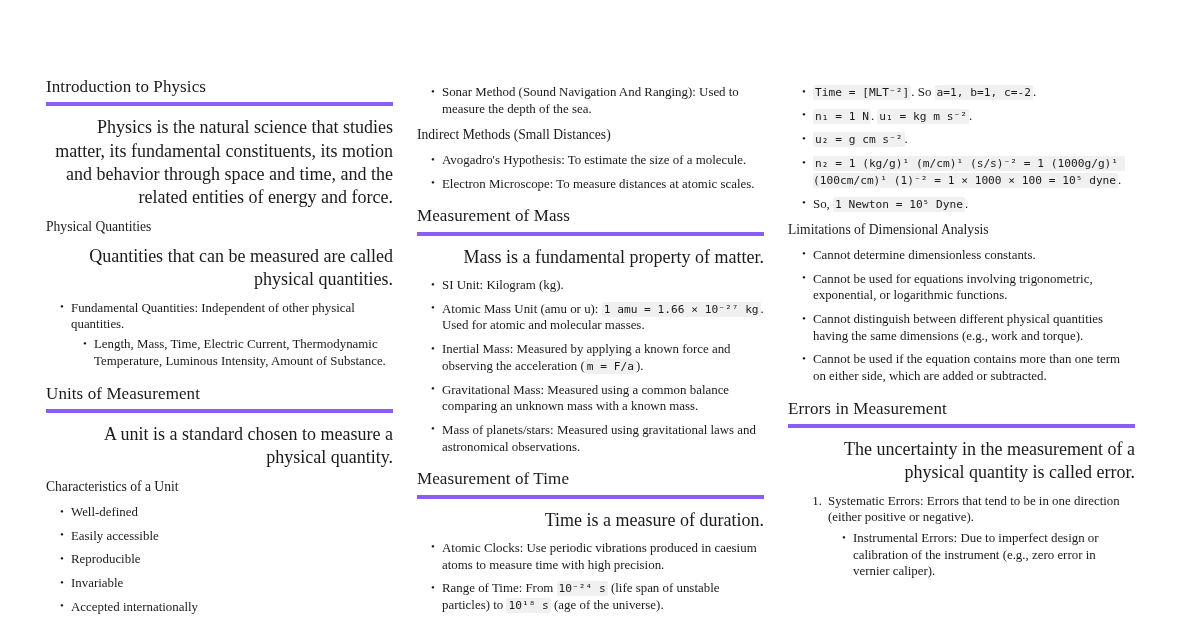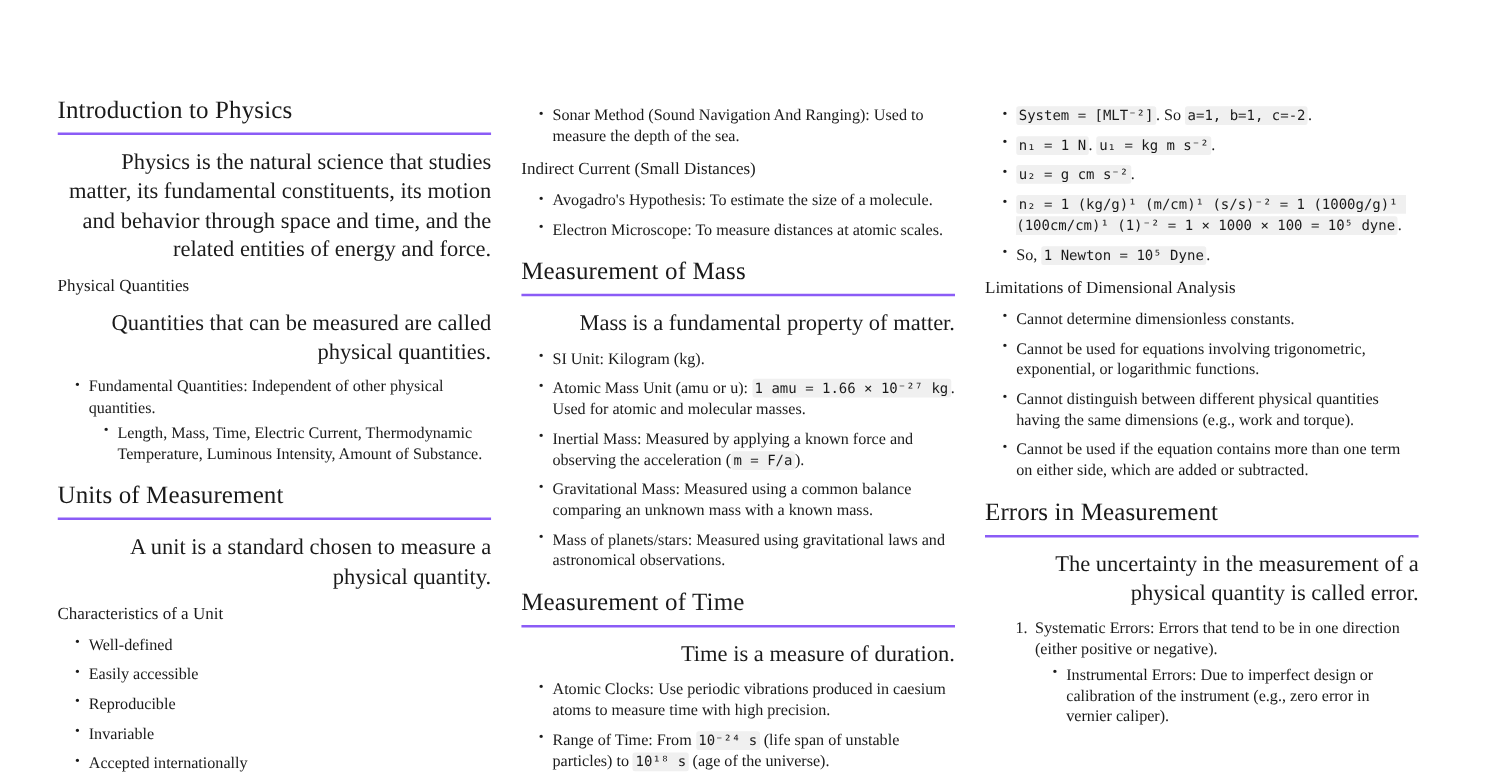--- a/index.html
+++ b/index.html
@@ -28,26 +28,26 @@
     height: 550px;
     overflow: hidden;
   }
   .col {
     width: 347px;
     flex: 0 0 347px;
     overflow: hidden;
   }
   
   h2.sec {
-    font-size: 20px;
+    font-size: 17px;
     font-weight: normal;
     line-height: 1.25;
     margin: 13px 0 0 0;
     padding: 0 0 5px 0;
-    border-bottom: 2px solid #8b5cf6;
+    border-bottom: 4px solid #8b5cf6;
     letter-spacing: 0.1px;
   }
   .col > h2.sec:first-child { margin-top: 0; }
   h3.sub {
     font-size: 13.6px;
     font-weight: normal;
     line-height: 1.3;
     margin: 9px 0 0 0;
     padding: 0;
   }
@@ -163,21 +163,21 @@
 
       </ol>
     </div>
 
     <div class="col">
 
       <ul class="b">
         <li>Sonar Method (Sound Navigation And Ranging): Used to measure the depth of the sea.</li>
       </ul>
 
-      <h3 class="sub">Indirect Current (Small Distances)</h3>
+      <h3 class="sub">Indirect Methods (Small Distances)</h3>
       <ul class="b">
         <li>Avogadro's Hypothesis: To estimate the size of a molecule.</li>
         <li>Electron Microscope: To measure distances at atomic scales.</li>
       </ul>
 
       <h2 class="sec">Measurement of Mass</h2>
       <p class="body">Mass is a fundamental property of matter.</p>
 
       <ul class="b">
         <li>SI Unit: Kilogram (kg).</li>
@@ -193,21 +193,21 @@
       <ul class="b">
         <li>Atomic Clocks: Use periodic vibrations produced in caesium atoms to measure time with high precision.</li>
         <li><span>Range of Time: From </span><code>10⁻²⁴ s</code><span> (life span of unstable particles) to </span><code>10¹⁸ s</code><span> (age of the universe).</span></li>
       </ul>
 
     </div>
 
     <div class="col">
 
       <ul class="b">
-        <li><code>System = [MLT⁻²]</code><span>. So </span><code>a=1, b=1, c=-2</code><span>.</span></li>
+        <li><code>Time = [MLT⁻²]</code><span>. So </span><code>a=1, b=1, c=-2</code><span>.</span></li>
         <li><code>n₁ = 1 N</code><span>. </span><code>u₁ = kg m s⁻²</code><span>.</span></li>
         <li><code>u₂ = g cm s⁻²</code><span>.</span></li>
         <li><code>n₂ = 1 (kg/g)¹ (m/cm)¹ (s/s)⁻² = 1 (1000g/g)¹ (100cm/cm)¹ (1)⁻² = 1 × 1000 × 100 = 10⁵ dyne</code><span>.</span></li>
         <li><span>So, </span><code>1 Newton = 10⁵ Dyne</code><span>.</span></li>
       </ul>
 
       <h3 class="sub">Limitations of Dimensional Analysis</h3>
       <ul class="b">
         <li>Cannot determine dimensionless constants.</li>
         <li>Cannot be used for equations involving trigonometric, exponential, or logarithmic functions.</li>

